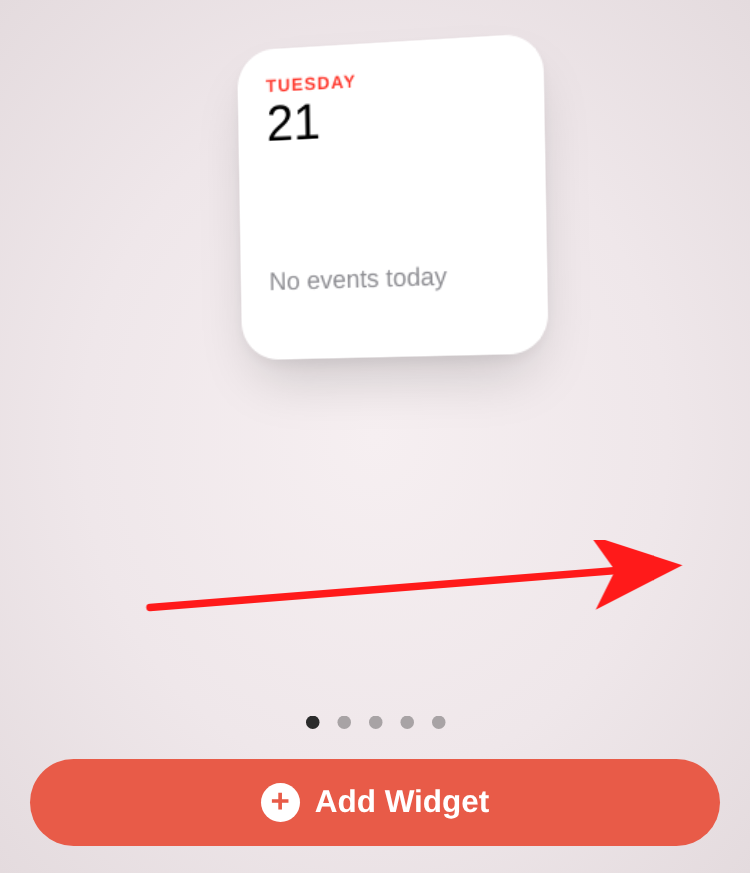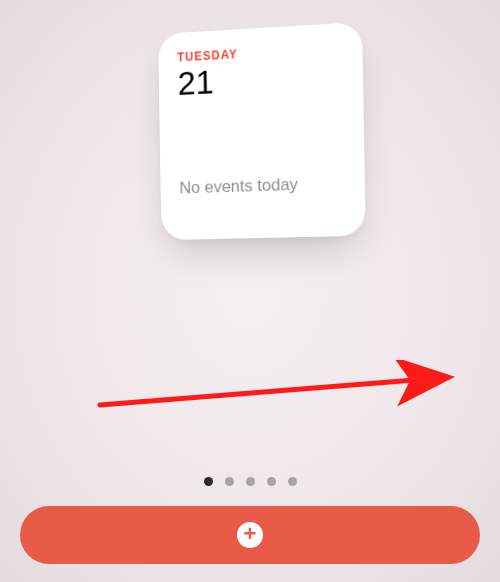--- a/index.html
+++ b/index.html
@@ -148,13 +148,14 @@
   <span class="dot"></span>
   <span class="dot"></span>
   <span class="dot"></span>
   <span class="dot"></span>
 </div>
 
 <div class="add-btn">
   <span class="plus-badge">
       <span>+</span>
     </span>
+  <span>Add Widget</span>
 </div>
 
 </body></html>

